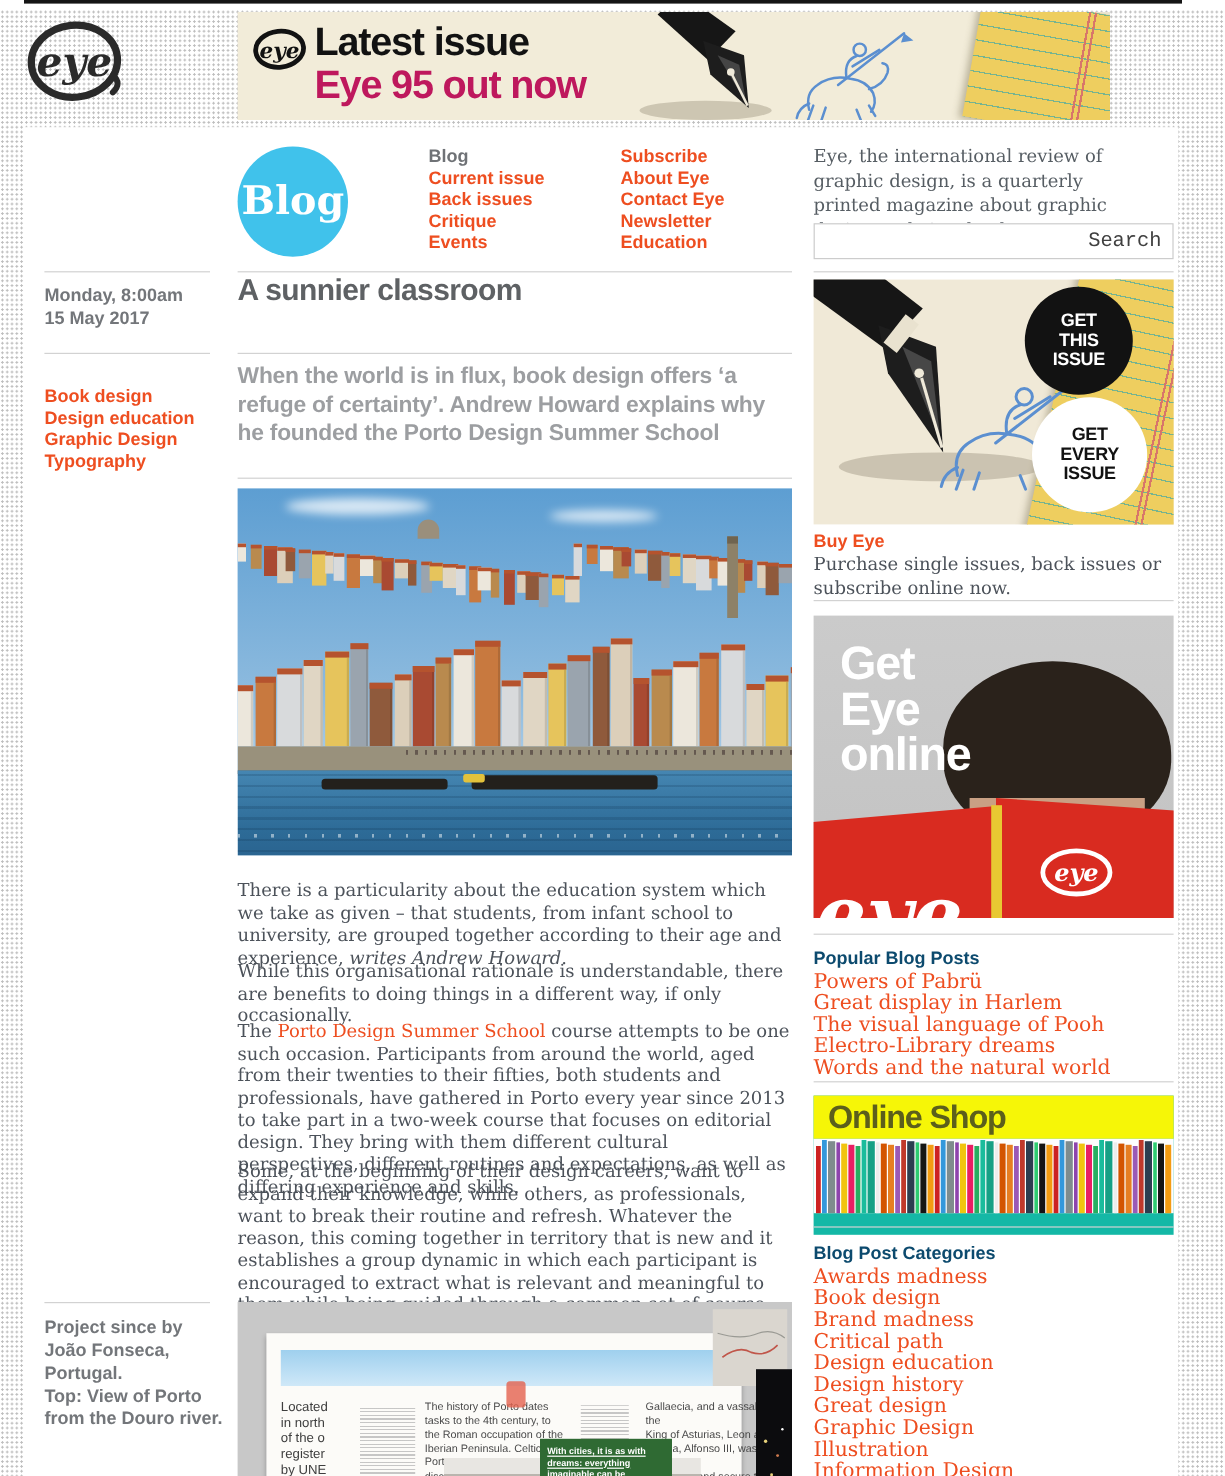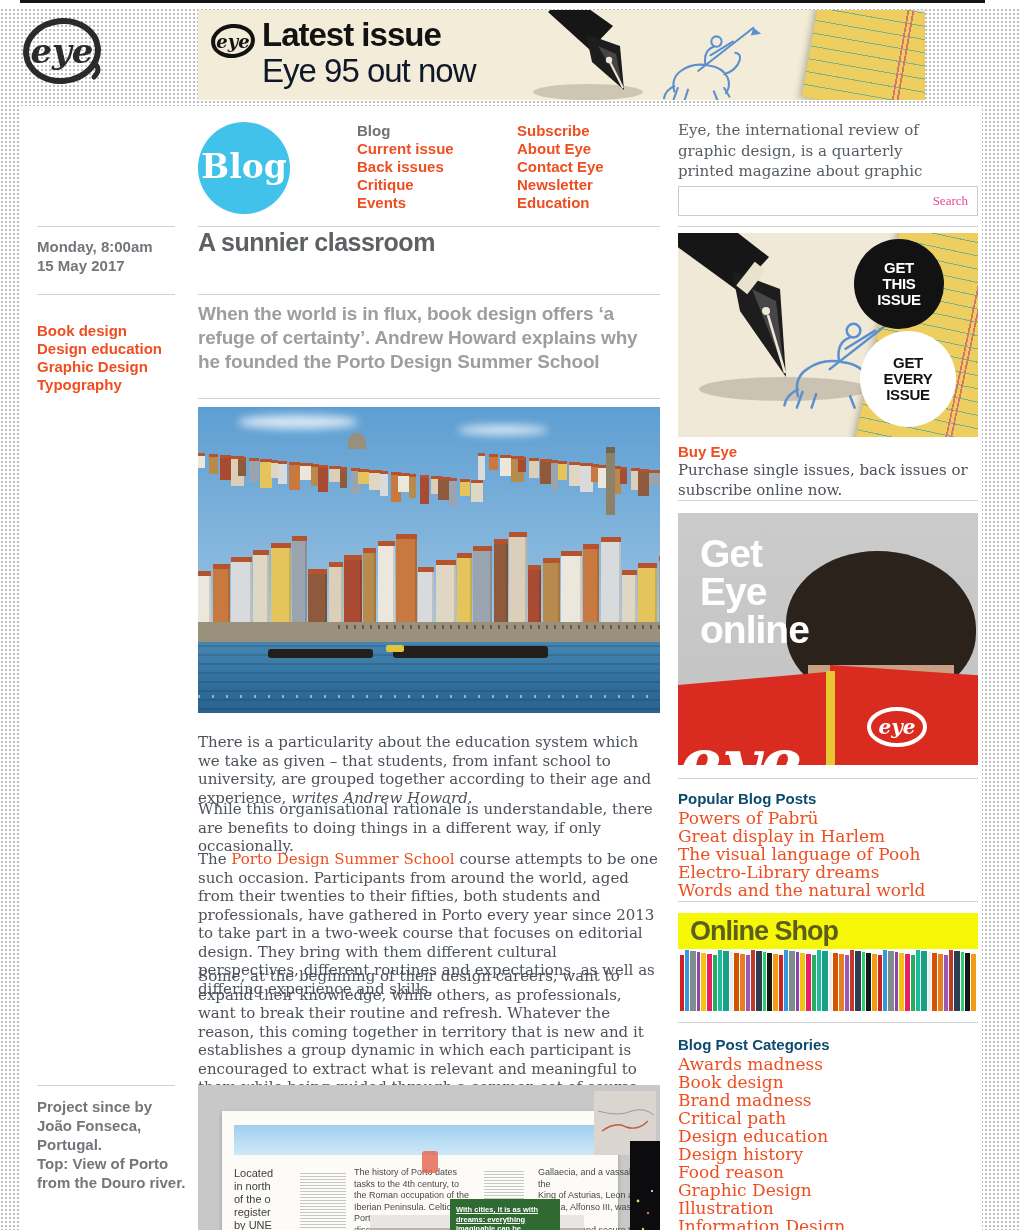--- a/index.html
+++ b/index.html
@@ -6,36 +6,36 @@
   body{width:1021px;height:1230px;position:relative;overflow:hidden;background:#fff;
        font-family:"Liberation Sans",sans-serif;-webkit-font-smoothing:antialiased}
   .dots{position:absolute;left:0;right:0;top:8px;bottom:0;
         background-image:radial-gradient(#bdbdbd 0.9px,transparent 1px);background-size:4px 4px}
   .topbar{position:absolute;left:20px;top:0;width:965px;height:3px;background:#151515}
   .abs{position:absolute}
   .rule{position:absolute;height:1px;background:#d2d2d2}
   
   #banner{position:absolute;left:198px;top:10px;width:727px;height:90px;background:#f2ecd9;overflow:hidden}
   .banner-line1{font-size:33px;font-weight:bold;color:#121212;letter-spacing:-1px;line-height:36px}
-  .banner-line2{font-size:33px;font-weight:normal;color:#0f172a;letter-spacing:-1px;line-height:36px}
+  .banner-line2{font-size:33px;font-weight:bold;color:#be185d;letter-spacing:-1px;line-height:36px}
   .legal-pad{background-color:#eece5f;
      background-image:linear-gradient(90deg,transparent 0 73%,#d8756a 73% 74.5%,transparent 74.5% 77%,#d8756a 77% 78.5%,transparent 78.5%),
                       repeating-linear-gradient(0deg,transparent 0 12px,rgba(96,175,152,.85) 12px 13px);
      box-shadow:-3px 2px 6px rgba(120,110,80,.45)}
   
   #content{position:absolute;left:20px;top:106px;width:962px;height:1124px;background:#fff;overflow:hidden}
   #blog-badge{left:178px;top:16px;width:92px;height:92px;border-radius:50%;background:#40c2eb;
       color:#fff;font-family:"DejaVu Serif",serif;font-weight:bold;font-size:33px;text-align:center;line-height:90px;cursor:pointer}
   .nav-col{width:150px;font-size:15px;font-weight:bold;line-height:18px;color:#ee4e20}
   .nav-col div{cursor:pointer}
   .nav-col.first div:first-child{color:#6f7276;cursor:default}
   #tagline{left:658px;top:14px;width:274px;font-family:"DejaVu Serif",serif;font-size:15px;line-height:20.5px;color:#565d63}
   #searchbox{left:658px;top:80px;width:298px;height:28px;border:1px solid #ccc;background:#fff;display:flex;align-items:center}
   #searchbox input{flex:1;border:none;outline:none;height:24px;font-size:14px;padding:0 8px;background:transparent}
-  #searchbox .search-label{font-family:Liberation Serif, serif;font-size:13px;color:#ec4899;padding-right:9px;cursor:pointer}
+  #searchbox .search-label{font-family:Liberation Mono, monospace;font-size:17px;color:#404040;padding-right:9px;cursor:pointer}
   
   .side-gray{font-size:15px;font-weight:bold;line-height:19px;color:#73767a}
   .side-links div{font-size:15px;font-weight:bold;line-height:18px;color:#ee4e20;cursor:pointer}
   
   #article-title{left:178px;top:122px;width:462px;font-size:25px;font-weight:bold;color:#5e6164;letter-spacing:-.5px}
   #standfirst{left:178px;top:196px;width:456px;font-size:19px;font-weight:bold;line-height:24px;color:#9c9ea1;letter-spacing:-.2px}
   .bodytext{font-family:"DejaVu Serif",serif;font-size:15px;line-height:18.5px;color:#4c525a}
   .bodytext .lnk{color:#ee4e20;cursor:pointer}
   .bodytext em{font-style:italic}
   
@@ -63,21 +63,21 @@
   .gray-head{font-size:15px;font-weight:bold;color:#0c4a6e}
   .serif-gray{font-family:"DejaVu Serif",serif;font-size:15px;line-height:19.5px;color:#4c525a}
   .serif-links div{font-family:"DejaVu Serif",serif;font-size:17px;line-height:18px;color:#ee4e20;cursor:pointer;white-space:nowrap}
   #getonline{left:658px;top:407px;width:300px;height:252px;overflow:hidden;cursor:pointer;
       background:linear-gradient(#cbcbcb,#c2c2c2)}
   #getonline .gtext{position:absolute;left:22px;top:22px;color:#fff;font-weight:bold;font-size:39px;line-height:38px;letter-spacing:-1px}
   #getonline .hair{position:absolute;left:108px;top:38px;width:190px;height:150px;background:#2a221b;border-radius:48% 52% 45% 45%}
   #getonline .face{position:absolute;left:130px;top:152px;width:146px;height:26px;background:#c9a084}
   #getonline .eye-dot{position:absolute;top:158px;width:9px;height:7px;background:#241a12;border-radius:50%}
   #getonline .mag{position:absolute;background:#d92b20}
-  #shopbanner{left:658px;top:807px;width:300px;height:98px;cursor:pointer;background:#14b8a6}
+  #shopbanner{left:658px;top:807px;width:300px;height:116px;cursor:pointer;background:#14b8a6}
   #shopbanner .band{height:36px;background:#f6f607;color:#5c5f1c;font-weight:bold;font-size:27px;
       letter-spacing:-1px;line-height:36px;padding-left:12px}
   #spines{display:flex;align-items:flex-end;height:62px;padding-left:2px;background:#fdfdfd}
   
   #spread{left:178px;top:979px;width:462px;height:170px;background:#c8c8c8;overflow:hidden}
   #spread .page{position:absolute;left:24px;top:26px;width:396px;height:150px;background:#fcfbf8;box-shadow:0 2px 4px rgba(0,0,0,.25)}
   #spread .sky{position:absolute;left:12px;top:14px;width:372px;height:30px;background:linear-gradient(#9fd0ee,#cfe8f8)}
   .tinycol{position:absolute;font-size:9px;line-height:11.5px;color:#4a4a4a;overflow:hidden}
   .greek{position:absolute;background:repeating-linear-gradient(180deg,#b9b9b9 0 1px,transparent 1px 3px);opacity:.8}
   #spread .quotebox{position:absolute;left:228px;top:88px;width:98px;height:86px;background:#2f6a33;padding:6px 6px;z-index:4}
@@ -469,19 +469,19 @@
 
   <div class="rule" style="left:658px;top:916px;width:300px" data-interactable="false"></div>
   <div class="abs gray-head" data-interactable="false" style="left:658px;top:930px">Blog Post Categories</div>
   <div class="abs serif-links" data-interactable="false" style="left:658px;top:949px">
       <div data-interactable="true">Awards madness</div>
       <div data-interactable="true">Book design</div>
       <div data-interactable="true">Brand madness</div>
       <div data-interactable="true">Critical path</div>
       <div data-interactable="true">Design education</div>
       <div data-interactable="true">Design history</div>
-      <div data-interactable="true">Food reason</div>
+      <div data-interactable="true">Great design</div>
       <div data-interactable="true">Graphic Design</div>
       <div data-interactable="true">Illustration</div>
       <div data-interactable="true">Information Design</div>
     </div>
 
 </div>
 
 </body></html>

